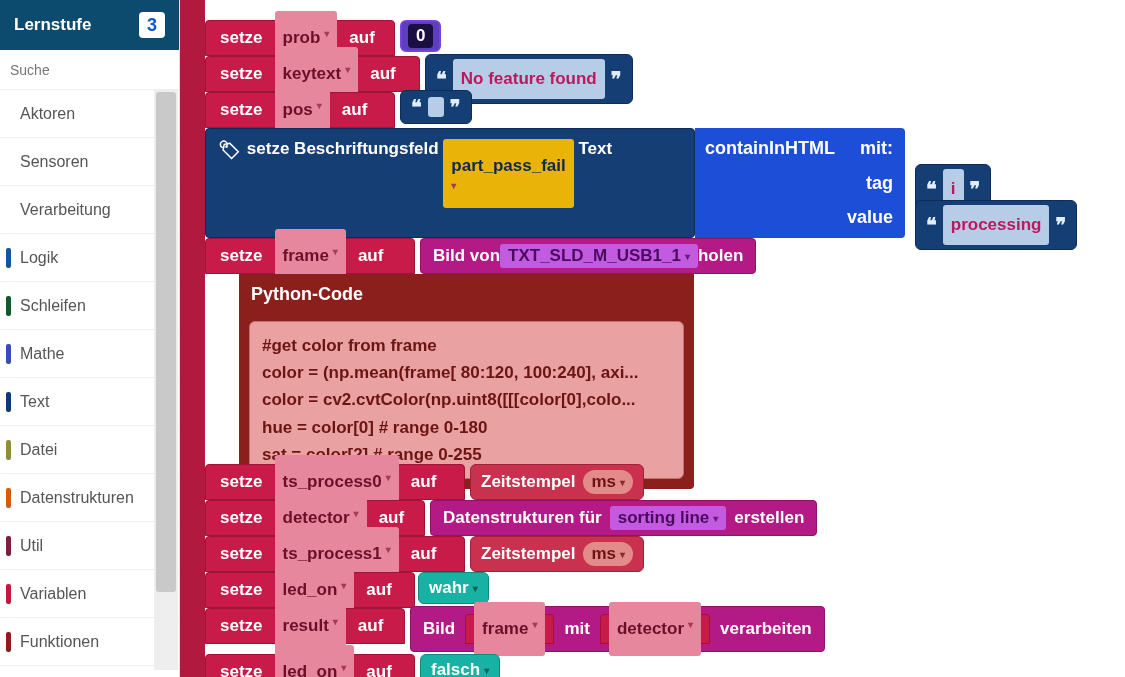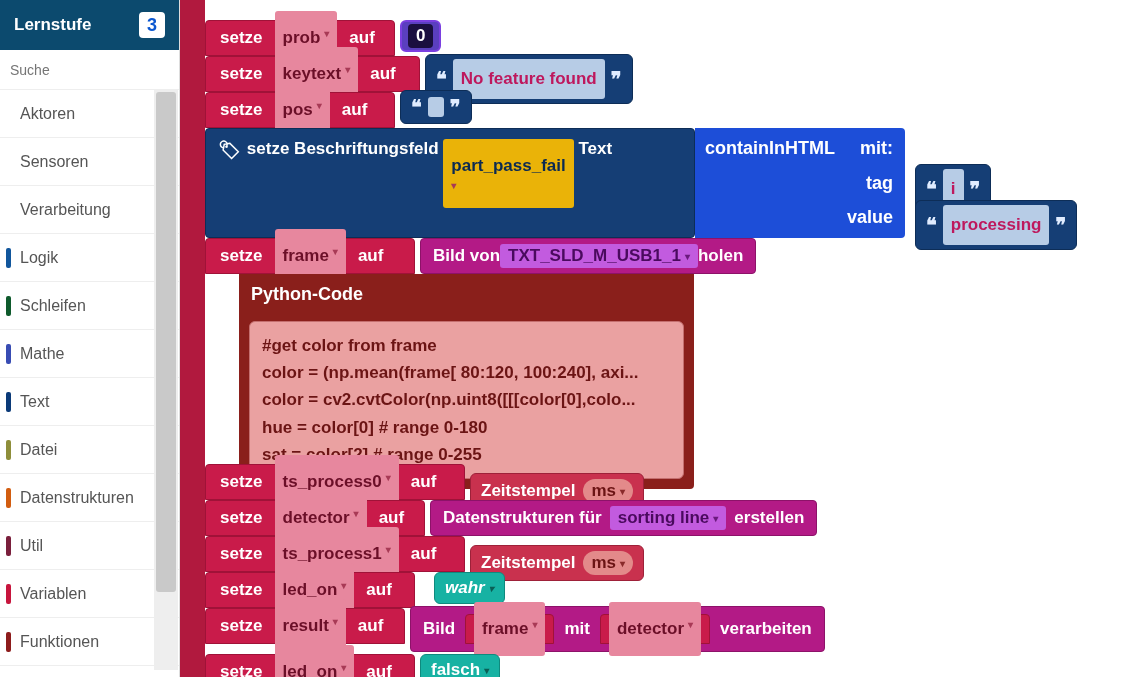--- a/index.html
+++ b/index.html
@@ -50,21 +50,21 @@
   .purple-dd { background:#c25bdf; color:#4a0a5e; padding:2px 8px; border-radius:3px; display:inline-flex; gap:4px; align-items:center; font-weight:bold;}
   .purple-dd .tri{font-size:10px; color:#6b1a7e;}
   .red-dd { background:#e38a8a; color:#6b1414; padding:2px 8px; border-radius:12px; display:inline-flex; gap:4px; align-items:center; font-weight:bold;}
   .red-dd .tri{font-size:10px; color:#8a2a2a;}
   .teal { background:#17b2a3; border:1px solid #0f8a7e; border-radius:6px; padding:4px 10px; display:inline-flex; gap:4px; align-items:center;}
   .teal .tri{font-size:10px; color:#0a5f56;}
 
   .python-head { background:#8a1f1b; color:#fff; font-weight:bold; padding:10px 12px; font-size:18px;}
   .python-body { background:#eaa1a1; color:#6b1414; font-weight:bold; padding:10px 12px; font-size:17px; line-height:1.6; border:1px solid #c46f6f; border-radius:6px; margin:6px 10px 10px 10px;}
 
-  .ts-block { background:#c9314e; border:1px solid #9e2139; border-radius:6px; padding:4px 10px; display:inline-flex; gap:8px; align-items:center;margin-top:9px;}
+  .ts-block { background:#c9314e; border:1px solid #9e2139; border-radius:6px; padding:4px 10px; display:inline-flex; gap:8px; align-items:center;}
 
   .tag-icon { font-size:18px; margin-right:6px;}
 </style>
 </head>
 <body>
 
 <div class="sidebar">
   <div class="sidebar-header">
     <span>Lernstufe</span>
     <span class="level-badge">3</span>
@@ -268,21 +268,21 @@
     </div>
 
     <div class="blk setrow" style="left:0px; top:572px; width:210px;">
       <span class="word">setze</span>
       <span class="dd">
           <span>led_on</span>
           <span class="tri">▾</span>
         </span>
       <span class="word">auf</span>
     </div>
-    <div class="blk teal" style="left:229px; top:572px; height:32px;font-style:italic;">
+    <div class="blk teal" style="left:213px; top:572px; height:32px;">
       <span>wahr</span>
         <span class="tri">▾</span>
     </div>
 
     <div class="blk setrow" style="left:0px; top:608px; width:200px;">
       <span class="word">setze</span>
       <span class="dd">
           <span>result</span>
           <span class="tri">▾</span>
         </span>

